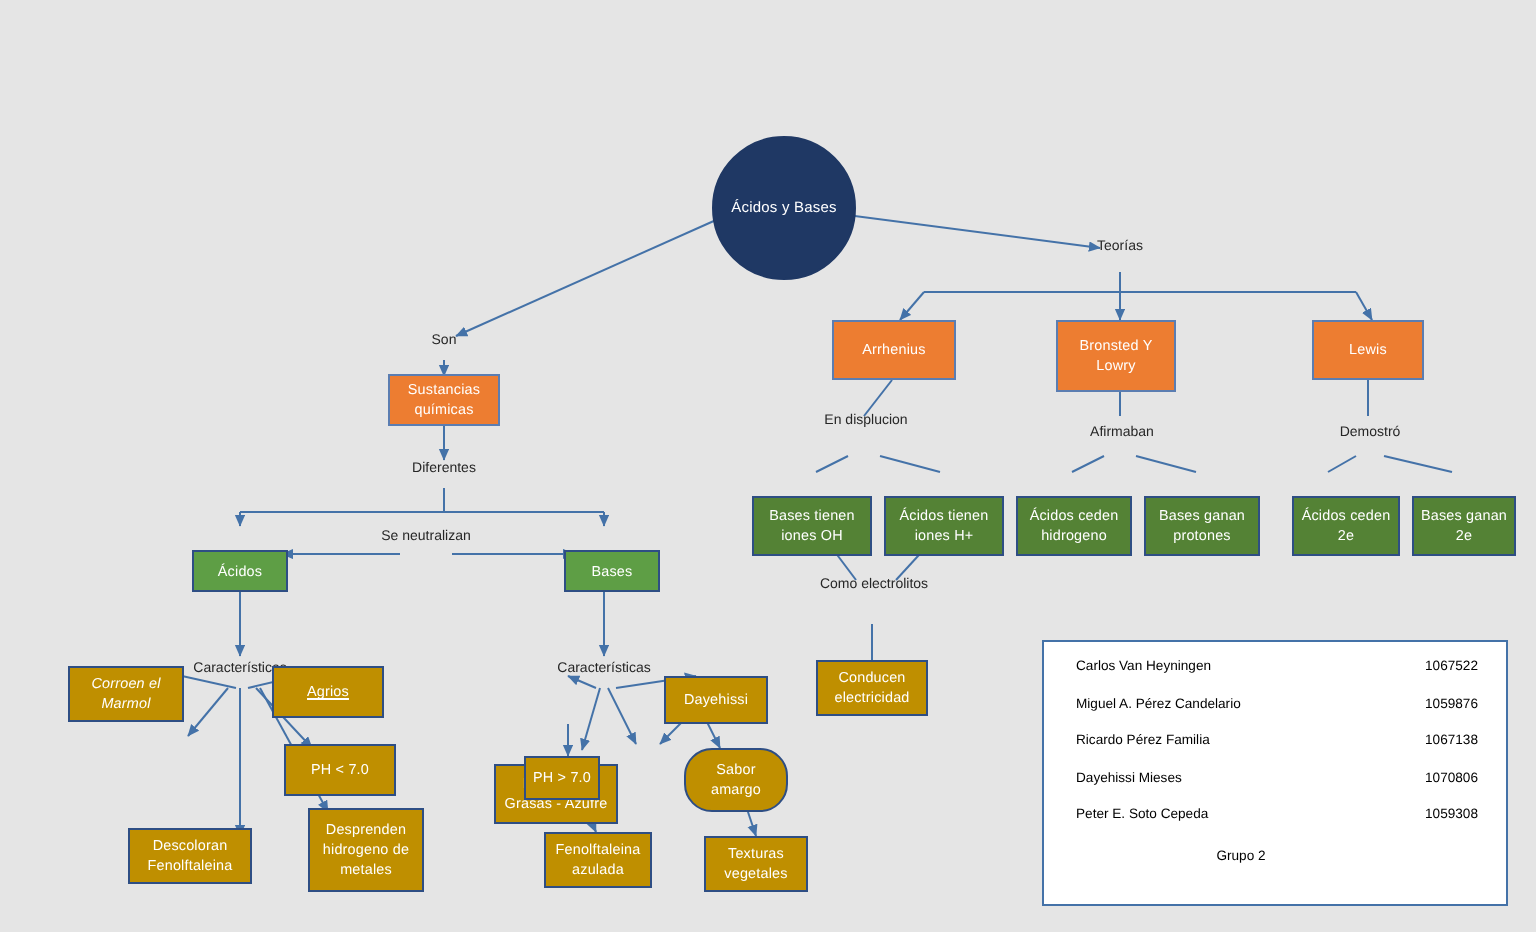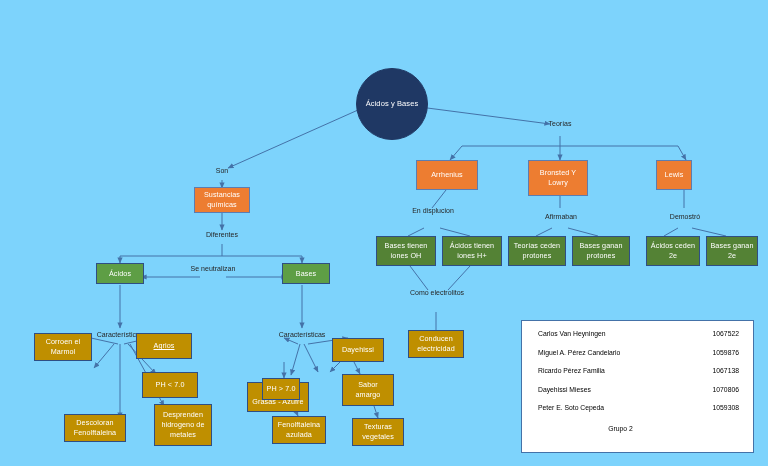--- a/index.html
+++ b/index.html
@@ -6,21 +6,21 @@
   html, body {
     margin: 0; padding: 0;
     width: 768px; height: 466px;
     background: #ffffff;
     font-family: "Liberation Sans", sans-serif;
     overflow: hidden;
   }
   #canvas {
     position: relative;
     width: 768px; height: 466px;
-    background: #7dd3fc;
+    background: #e5e5e5;
   }
   #edges {
     position: absolute; left: 0; top: 0;
     width: 768px; height: 466px;
     pointer-events: none;
   }
 
   .node {
     position: absolute;
     display: flex;
@@ -43,20 +43,21 @@
   }
   .node.orange {
     background: #ED7D31;
     border: 1.3px solid #5B7DB1;
     font-size: 7.2px;
   }
   .node.green {
     background: #548235;
     border: 1.3px solid #2E4E84;
     font-size: 7.2px;
+    margin-top: 12px;
   }
   .node.green.bright { background: #5E9E45; }
   .node.gold {
     background: #BF8F00;
     border: 1.3px solid #2E4E84;
     font-size: 7.2px;
   }
 
   .linklabel {
     position: absolute;
@@ -188,21 +189,21 @@
   <div class="node orange" style="left:194px; top:187px; width:56px; height:26px;">
     <span>Sustancias químicas</span>
   </div>
   <div class="node green bright" style="left:96px; top:263px; width:48px; height:21px;">
     <span>Ácidos</span>
   </div>
   <div class="node green bright" style="left:282px; top:263px; width:48px; height:21px;">
     <span>Bases</span>
   </div>
 
-  <div class="node gold" style="left:34px; top:333px; width:58px; height:28px;">
+  <div class="node gold" style="left:34px; top:333px; width:58px; height:28px;font-style:italic;">
     <span>Corroen el Marmol</span>
   </div>
   <div class="node gold" style="left:136px; top:333px; width:56px; height:26px;text-decoration:underline;">
     <span>Agrios</span>
   </div>
   <div class="node gold" style="left:142px; top:372px; width:56px; height:26px;">
     <span>PH &lt; 7.0</span>
   </div>
   <div class="node gold" style="left:64px; top:414px; width:62px; height:28px;">
     <span>Descoloran Fenolftaleina</span>
@@ -213,48 +214,48 @@
 
   <div class="node gold" style="left:247px; top:338px; width:62px; height:30px;margin-top:44px;">
     <span>Deshacen Grasas - Azufre</span>
   </div>
   <div class="node gold" style="left:332px; top:338px; width:52px; height:24px;">
     <span>Dayehissi</span>
   </div>
   <div class="node gold" style="left:262px; top:378px; width:38px; height:22px;">
     <span>PH &gt; 7.0</span>
   </div>
-  <div class="node gold" style="left:342px; top:374px; width:52px; height:32px;">
+  <div class="node gold" style="left:342px; top:374px; width:52px; height:32px;border-radius:14px;">
     <span>Sabor amargo</span>
   </div>
   <div class="node gold" style="left:272px; top:416px; width:54px; height:28px;">
     <span>Fenolftaleina azulada</span>
   </div>
   <div class="node gold" style="left:352px; top:418px; width:52px; height:28px;">
     <span>Texturas vegetales</span>
   </div>
 
   <div class="node orange" style="left:416px; top:160px; width:62px; height:30px;">
     <span>Arrhenius</span>
   </div>
   <div class="node orange" style="left:528px; top:160px; width:60px; height:36px;">
     <span>Bronsted Y Lowry</span>
   </div>
-  <div class="node orange" style="left:656px; top:160px; width:36px; height:30px;">
+  <div class="node orange" style="left:656px; top:160px; width:56px; height:30px;">
     <span>Lewis</span>
   </div>
 
   <div class="node green" style="left:376px; top:236px; width:60px; height:30px;">
     <span>Bases tienen iones OH</span>
   </div>
   <div class="node green" style="left:442px; top:236px; width:60px; height:30px;">
     <span>Ácidos tienen iones H+</span>
   </div>
   <div class="node green" style="left:508px; top:236px; width:58px; height:30px;">
-    <span>Teorías ceden protones</span>
+    <span>Ácidos ceden hidrogeno</span>
   </div>
   <div class="node green" style="left:572px; top:236px; width:58px; height:30px;">
     <span>Bases ganan protones</span>
   </div>
   <div class="node green" style="left:646px; top:236px; width:54px; height:30px;">
     <span>Ácidos ceden 2e</span>
   </div>
   <div class="node green" style="left:706px; top:236px; width:52px; height:30px;">
     <span>Bases ganan 2e</span>
   </div>

